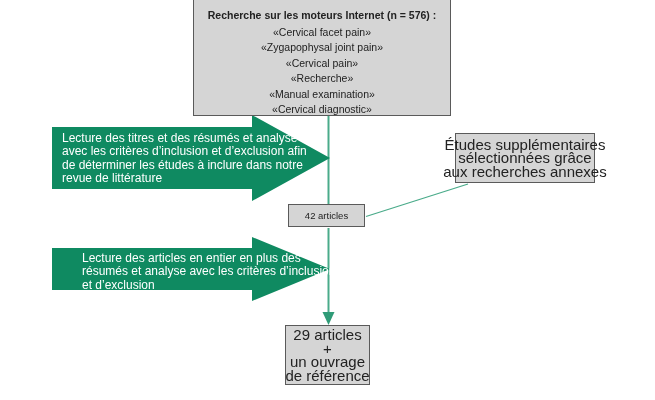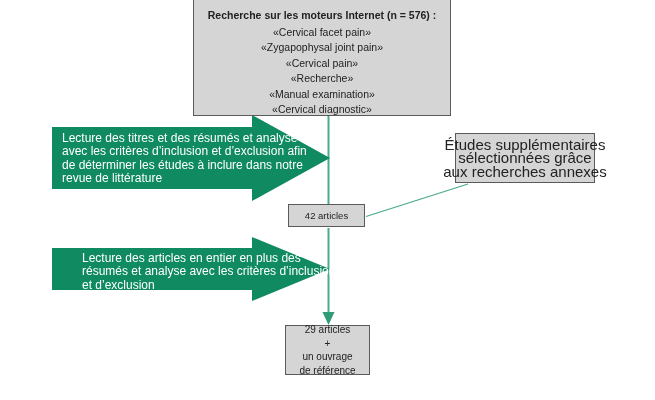--- a/index.html
+++ b/index.html
@@ -51,22 +51,22 @@
   }
 
   #count42-box {
     left: 288px; top: 204px;
     width: 77px; height: 23px;
     font-size: 9.5px;
   }
 
   #final-box {
     left: 285px; top: 325px;
-    width: 85px; height: 50px;
-    font-size: 10px;
+    width: 85px; height: 60px;
+    font-size: 15px;
     line-height: 13.5px;
   }
 
   
   .garrow {
     position: absolute;
     z-index: 3;
   }
   .garrow svg { display: block; }
   .garrow .atext {

